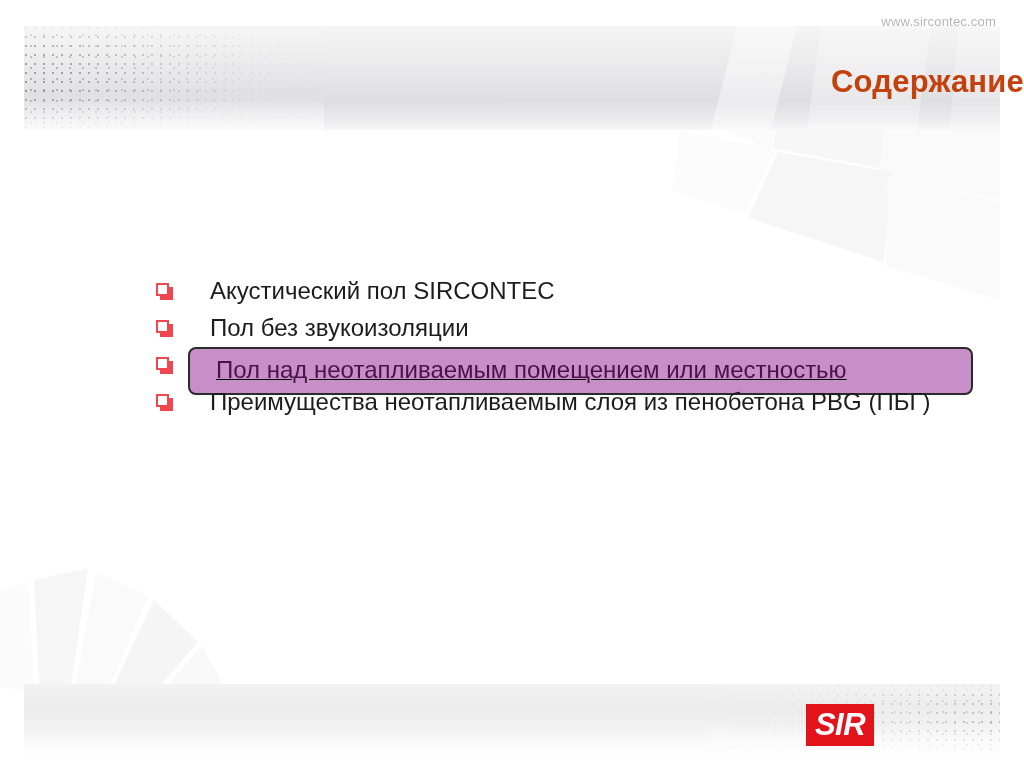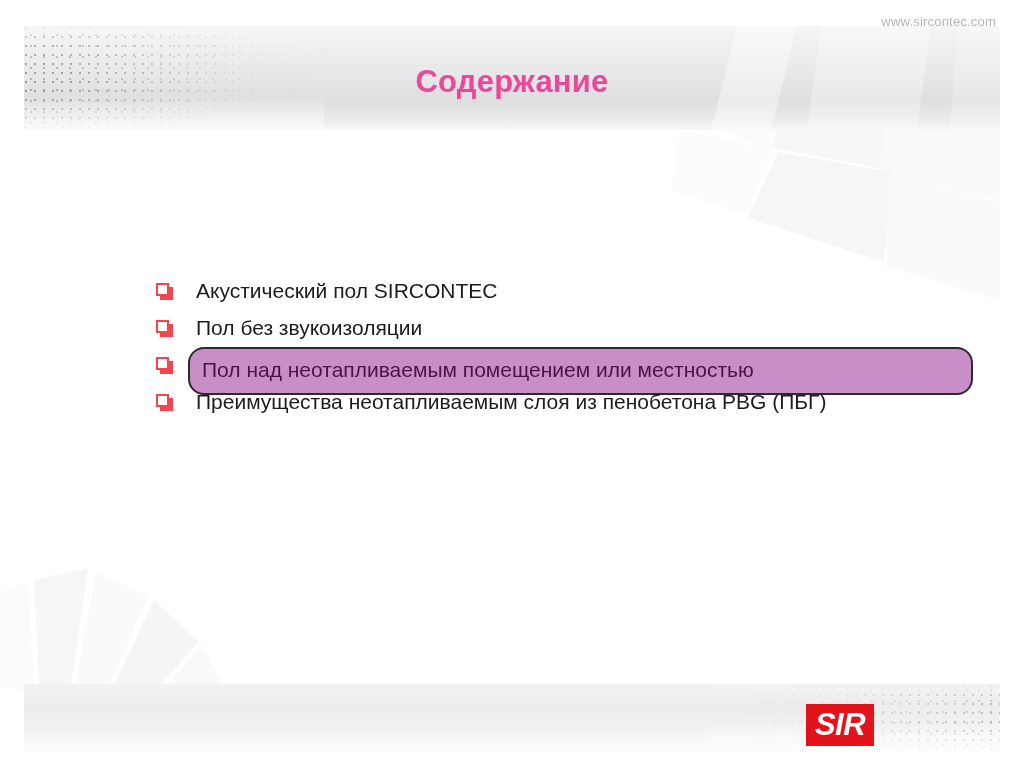--- a/index.html
+++ b/index.html
@@ -83,24 +83,24 @@
     color: #b6b6b8;
     letter-spacing: 0.2px;
     font-family: "Liberation Sans", sans-serif;
   }
 
   #slide-title {
     position: absolute;
     left: 0;
     top: 64px;
     width: 1024px;
-    text-align: center;
+    text-align: right;
     font-size: 31px;
     font-weight: bold;
-    color: #ec4899;
+    color: #c2410c;
     letter-spacing: 0.2px;
     font-family: "Liberation Sans", sans-serif;
   }
 
   
   #content-list {
     position: absolute;
     left: 156px;
     top: 276px;
     width: 830px;
@@ -132,38 +132,40 @@
     position: absolute;
     left: 0px;
     top: 0px;
     width: 13px;
     height: 13px;
     background: #ffffff;
     border: 2px solid #f04650;
     box-sizing: border-box;
   }
   .bullet-text {
-    font-size: 21px;
+    font-size: 24px;
     color: #1c1c1c;
     line-height: 30px;
     white-space: nowrap;
     font-family: "Liberation Sans", sans-serif;
+    margin-left: 14px;
   }
 
   
   .bullet-row.highlight .bullet-text-wrap {
     position: relative;
     margin-left: -8px;
     margin-top: -3px;
     padding: 6px 12px 8px 12px;
     width: 785px;
     box-sizing: border-box;
     background: #c88ec7;
     border: 2px solid #2b2b2b;
-    border-radius: 16px;
+    border-radius: 8px;
+    text-decoration: underline;
   }
   .bullet-row.highlight .bullet-text {
     color: #4a1247;
   }
 
   
   #footer-band {
     position: absolute;
     left: 24px;
     top: 684px;

